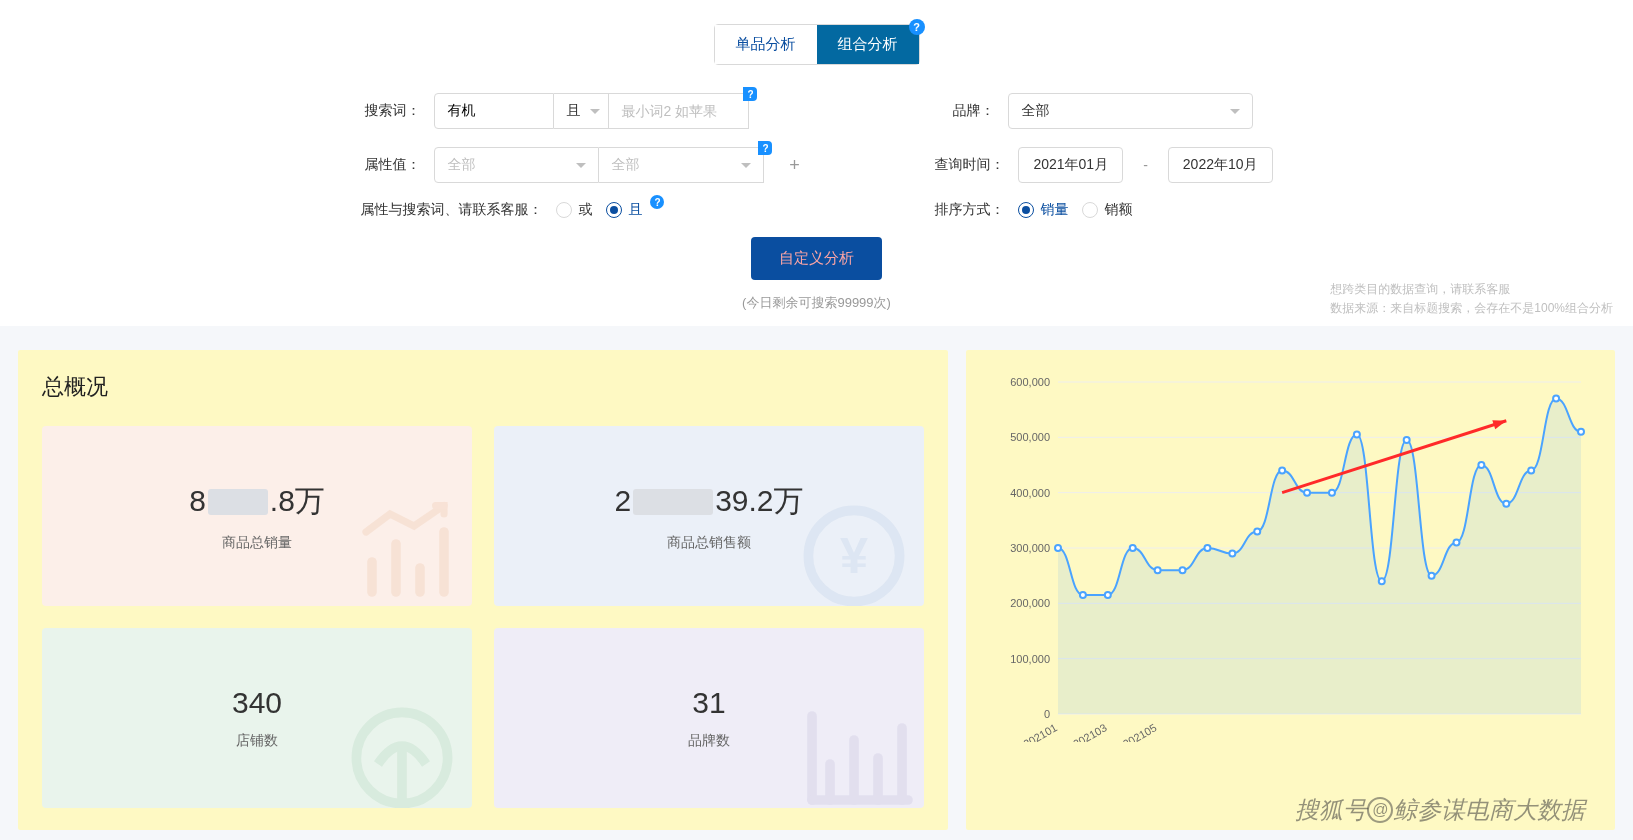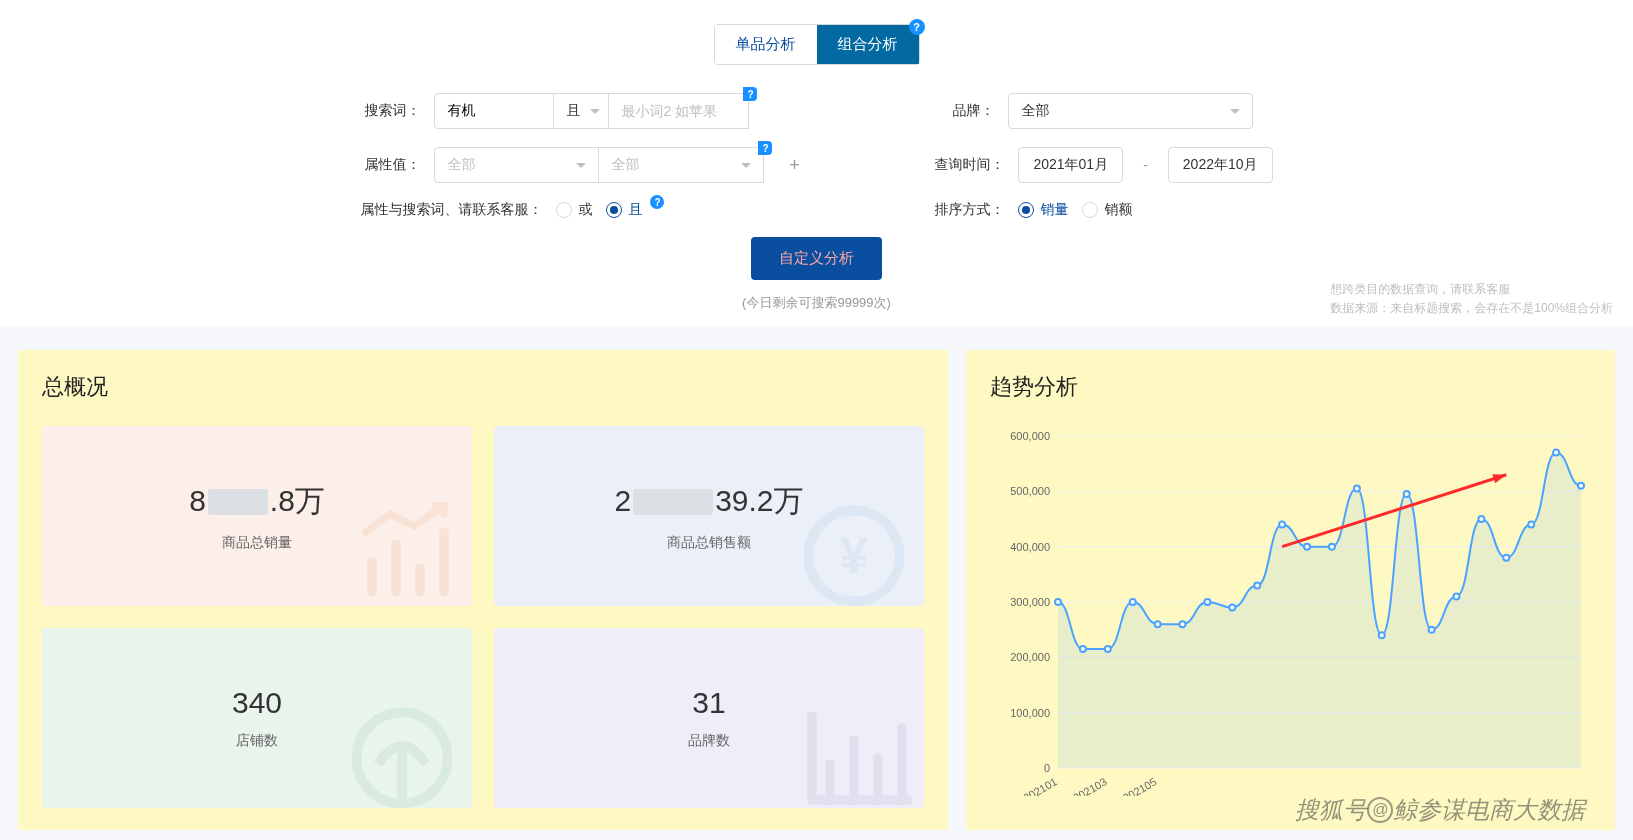--- a/index.html
+++ b/index.html
@@ -412,21 +412,20 @@
               <line x1="90" y1="85" x2="90" y2="25"></line>
             <line x1="15" y1="85" x2="15" y2="15"></line>
               <line x1="15" y1="85" x2="95" y2="85"></line>
           </g>
         </svg>
       </div>
     </div>
   </div>
 
   <div class="panel panel-right" style="position:relative">
-    <div class="panel-title">趋势分析</div>
     <div class="chart-wrap">
       <svg id="chart-svg" viewBox="0 0 601 370">
           <line x1="68" y1="342" x2="591" y2="342" stroke="#eee" stroke-width="1"></line>
           <text x="60" y="346" text-anchor="end" font-size="11" fill="#666">0</text>
           <line x1="68" y1="286.6666666666667" x2="591" y2="286.6666666666667" stroke="#eee" stroke-width="1"></line>
           <text x="60" y="290.6666666666667" text-anchor="end" font-size="11" fill="#666">100,000</text>
           <line x1="68" y1="231.33333333333331" x2="591" y2="231.33333333333331" stroke="#eee" stroke-width="1"></line>
           <text x="60" y="235.33333333333331" text-anchor="end" font-size="11" fill="#666">200,000</text>
           <line x1="68" y1="176" x2="591" y2="176" stroke="#eee" stroke-width="1"></line>
           <text x="60" y="180" text-anchor="end" font-size="11" fill="#666">300,000</text>

